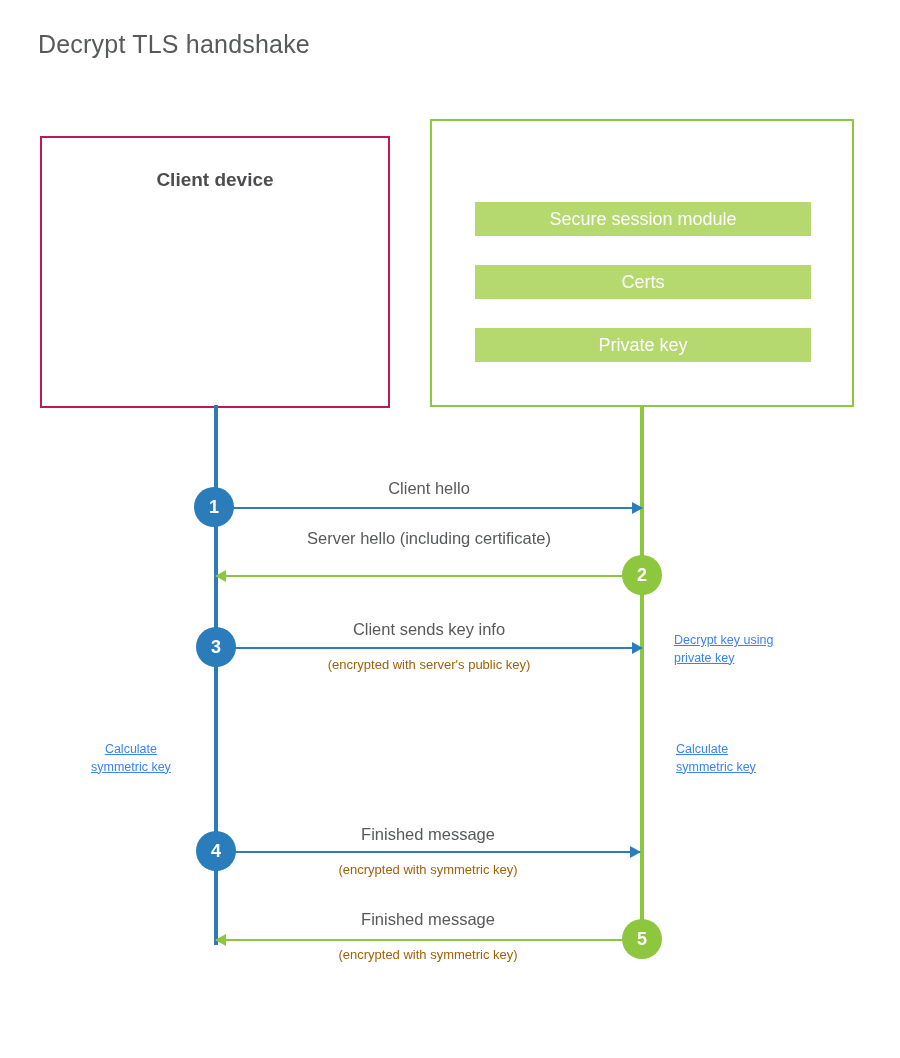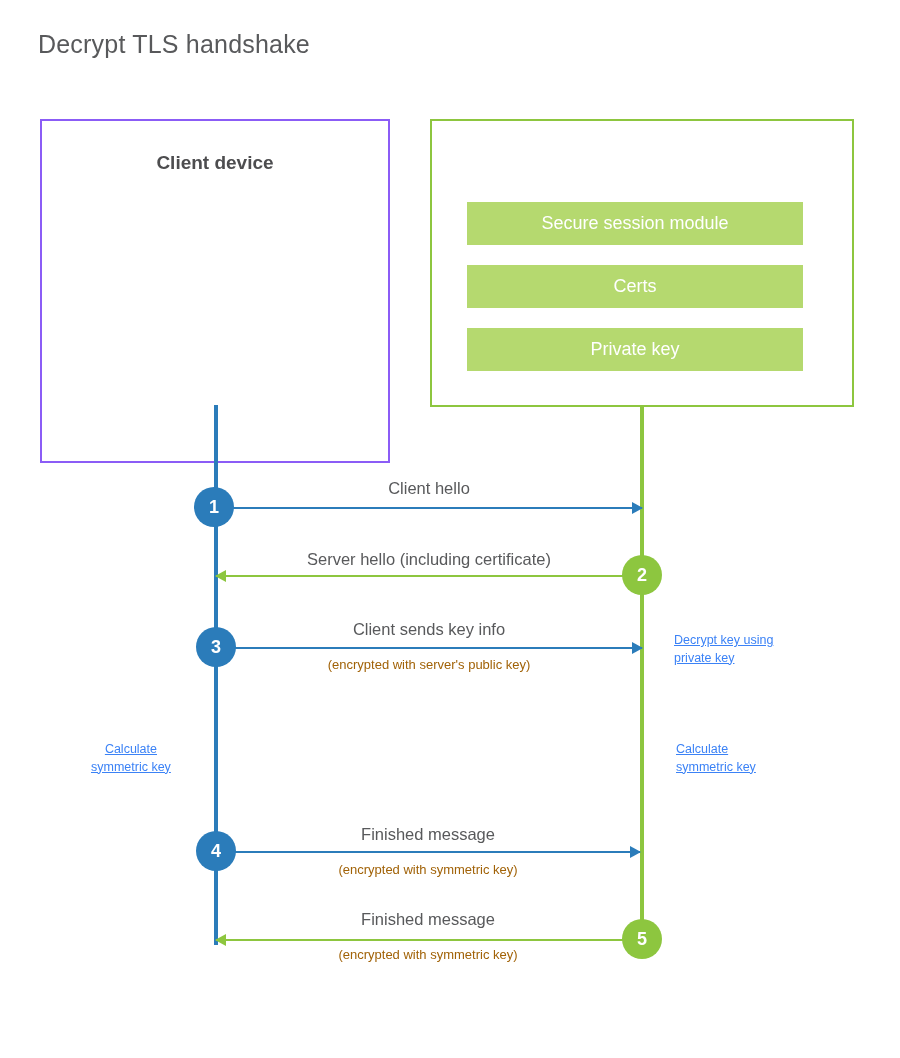--- a/index.html
+++ b/index.html
@@ -27,24 +27,24 @@
   }
 
   
   .panel {
     position: absolute;
     background: #ffffff;
     box-sizing: border-box;
   }
   #client-panel {
     left: 40px;
-    top: 119px;
+    top: 136px;
     width: 350px;
-    height: 344px;
-    border: 2px solid #8b5cf6;
+    height: 272px;
+    border: 2px solid #be185d;
   }
   #server-panel {
     left: 430px;
     top: 119px;
     width: 424px;
     height: 288px;
     border: 2px solid #8dc63f;
   }
   .panel-title {
     text-align: center;
@@ -67,23 +67,23 @@
     align-items: center;
     justify-content: center;
     text-align: center;
     line-height: 1.45;
     padding: 0 18px;
     box-sizing: border-box;
   }
 
   .server-item {
     position: absolute;
-    left: 35px;
+    left: 43px;
     width: 336px;
-    height: 43px;
+    height: 34px;
     background: #b5d96f;
     color: #ffffff;
     font-size: 18px;
     display: flex;
     align-items: center;
     justify-content: center;
   }
   #server-item-0 { top: 81px; }
   #server-item-1 { top: 144px; }
   #server-item-2 { top: 207px; }
@@ -191,21 +191,21 @@
 
 <div class="arrow blue" style="left:216px; top:507px; width:426px;">
   <span class="arrow-head right"></span>
 </div>
 <div class="msg-label" style="left:216px; top:479px; width:426px;">Client hello</div>
 <div class="step blue" style="left:194px; top:487px;">1</div>
 
 <div class="arrow green" style="left:216px; top:575px; width:426px;">
   <span class="arrow-head left"></span>
 </div>
-<div class="msg-label" style="left:216px; top:550px; width:426px;">Server hello (including certificate)</div>
+<div class="msg-label" style="left:216px; top:529px; width:426px;">Server hello (including certificate)</div>
 <div class="step green" style="left:622px; top:555px;">2</div>
 
 <div class="arrow blue" style="left:216px; top:647px; width:426px;">
   <span class="arrow-head right"></span>
 </div>
 <div class="msg-label" style="left:216px; top:620px; width:426px;">Client sends key info</div>
 <div class="msg-sub" style="left:216px; top:657px; width:426px;">(encrypted with server's public key)</div>
 <div class="step blue" style="left:196px; top:627px;">3</div>
 
 <div class="side-note" style="left:674px; top:632px;">Decrypt key using

